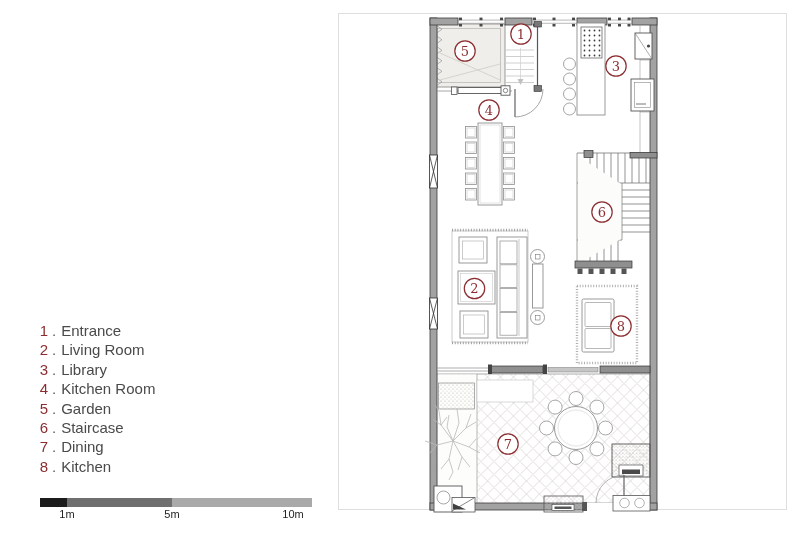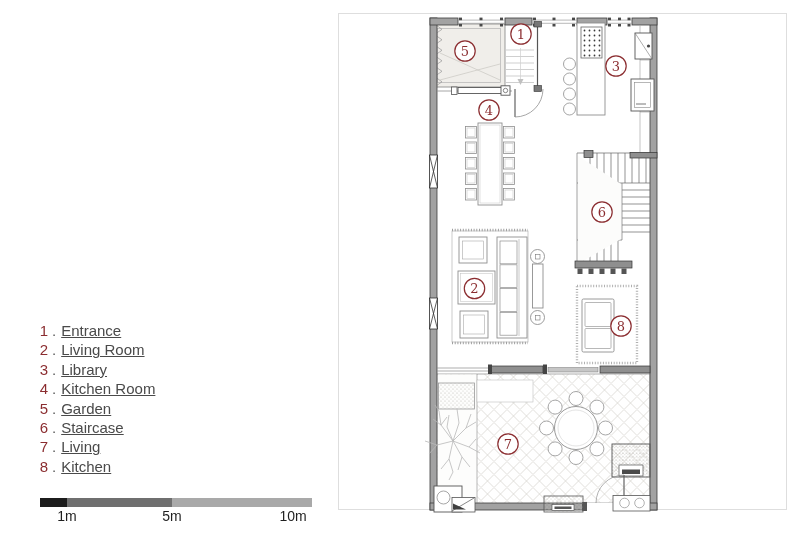--- a/index.html
+++ b/index.html
@@ -3,29 +3,29 @@
 <meta charset="utf-8">
 <style>
   html,body{margin:0;padding:0;background:#ffffff;}
   body{width:800px;height:533px;position:relative;font-family:"Liberation Sans",sans-serif;overflow:hidden;}
 
   
   .legend{position:absolute;left:36px;top:322px;}
   .legend-row{display:flex;align-items:baseline;height:19.4px;font-size:15px;color:#4a4a4a;}
   .legend-num{color:#8b2d30;width:12px;text-align:right;flex:none;}
   .legend-dot{color:#5a5a5a;margin:0 5px 0 4px;flex:none;}
-  .legend-name{white-space:nowrap;text-decoration:underline;}
+  .legend-name{white-space:nowrap;}
 
   
   .scalebar{position:absolute;left:40px;top:498px;width:272px;height:26px;}
   .scalebar .segs{display:flex;height:9px;width:272px;}
   .scalebar .seg1{width:27px;background:#1c1c1c;}
   .scalebar .seg2{width:105px;background:#6f6f6f;}
   .scalebar .seg3{width:140px;background:#a9a9a9;}
-  .scalebar .lab{position:absolute;top:10px;transform:translateX(-50%);font-size:14px;color:#1f1f1f;}
+  .scalebar .lab{position:absolute;top:10px;transform:translateX(-50%);font-size:11px;color:#1f1f1f;}
   .scalebar .lab1{left:27px;}
   .scalebar .lab2{left:132px;}
   .scalebar .lab3{left:253px;}
 
   
   .plan-svg{position:absolute;left:0;top:0;}
   .marker-circle{fill:#ffffff;fill-opacity:.92;stroke:#8b2d30;stroke-width:1.2;}
   .marker-num{fill:#8b2d30;font-family:"DejaVu Serif",serif;font-size:13px;text-anchor:middle;}
 </style>
 </head>
@@ -58,21 +58,21 @@
     <span class="legend-name">Garden</span>
   </div>
   <div class="legend-row">
     <span class="legend-num">6</span>
     <span class="legend-dot">.</span>
     <span class="legend-name">Staircase</span>
   </div>
   <div class="legend-row">
     <span class="legend-num">7</span>
     <span class="legend-dot">.</span>
-    <span class="legend-name">Living</span>
+    <span class="legend-name">Dining</span>
   </div>
   <div class="legend-row">
     <span class="legend-num">8</span>
     <span class="legend-dot">.</span>
     <span class="legend-name">Kitchen</span>
   </div>
 </div>
 
 <div class="scalebar">
   <div class="segs">

